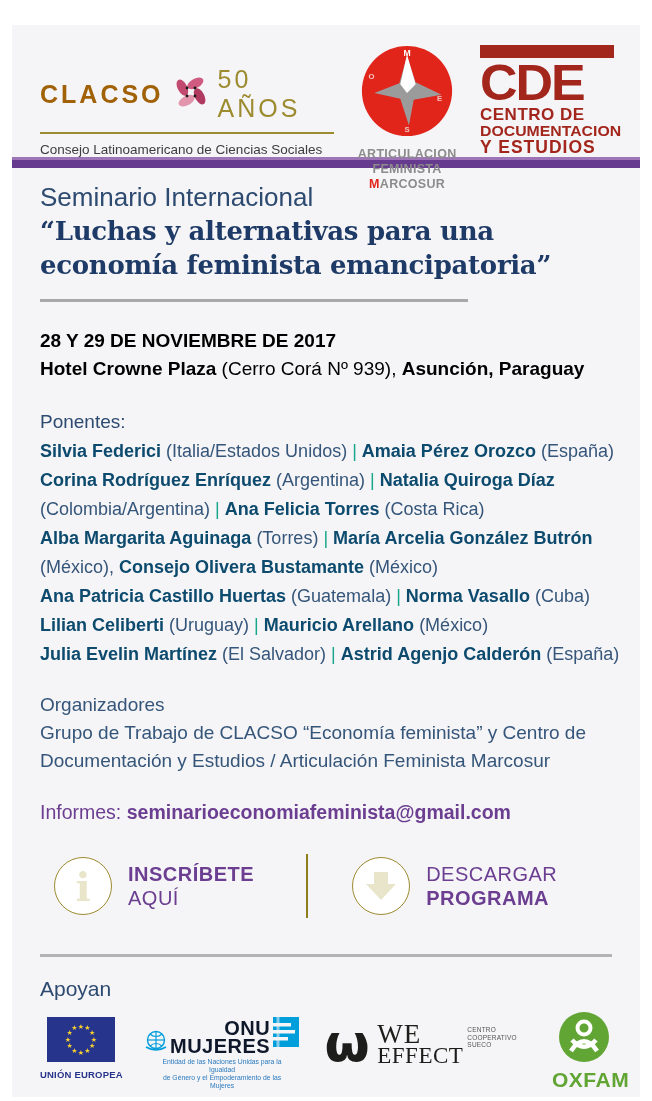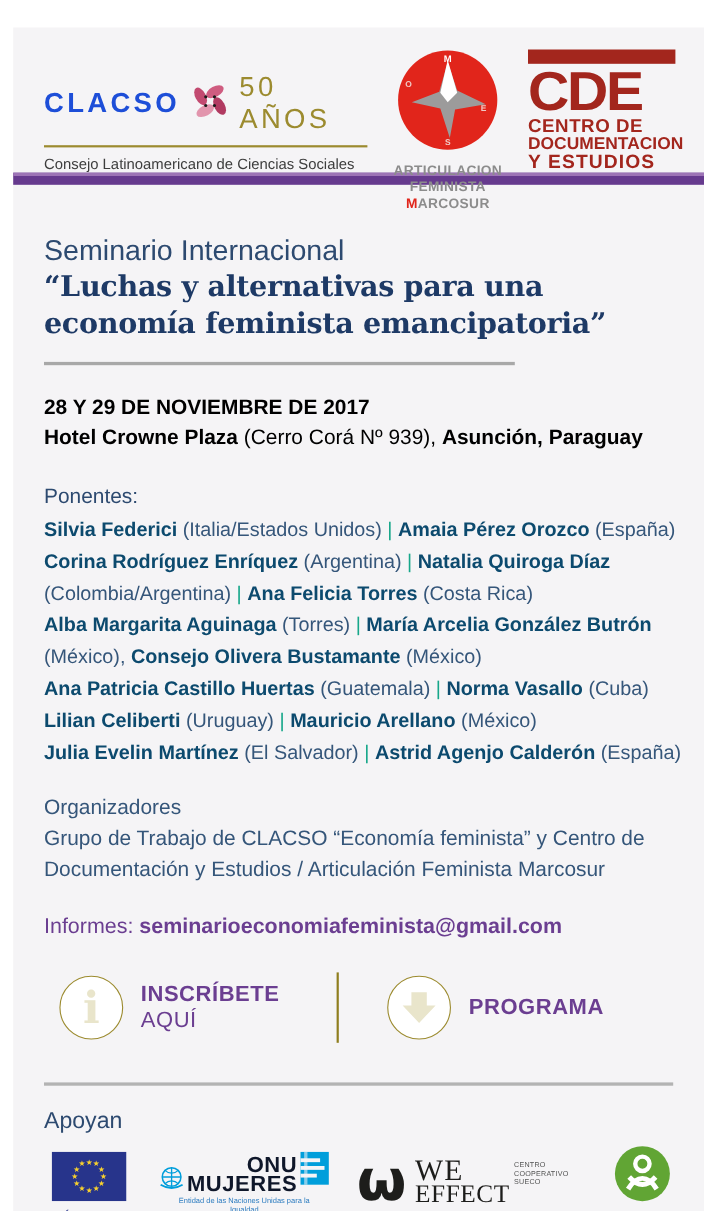--- a/index.html
+++ b/index.html
@@ -4,39 +4,39 @@
 <style>
   * { margin:0; padding:0; box-sizing:border-box; }
   body { background:#ffffff; font-family:"Liberation Sans", sans-serif; width:652px; }
   .page { width:652px; height:1101px; background:#ffffff; position:relative; overflow:hidden; }
   .card { margin:25px 12px 0 12px; width:628px; background:#f5f4f6; }
 
   
   .brand-bar { display:flex; justify-content:space-between; padding:14px 26px 10px 28px; height:132px; }
   .clacso-block { margin-top:26px; }
   .clacso-row { display:flex; align-items:center; gap:8px; }
-  .clacso-name { font-size:25px; font-weight:900; letter-spacing:3px; color:#1d4ed8; }
+  .clacso-name { font-size:25px; font-weight:900; letter-spacing:3px; color:#a16207; }
   .clacso-anniv { font-size:25px; font-weight:500; letter-spacing:3px; color:#9c8b2f; }
   .clacso-rule { height:2px; background:#9c8b2f; margin:9px 0 8px 0; }
   .clacso-sub { font-size:13.5px; color:#3d3d3d; }
   .afm-block { text-align:center; margin-top:4px; width:150px; }
   .afm-text { font-size:12.5px; font-weight:700; color:#8c8c8c; line-height:15px; letter-spacing:.3px; margin-top:4px;}
   .afm-m { color:#e1251b; }
   .cde-block { width:134px; margin-top:6px; color:#a3261d; font-weight:900; }
   .cde-topbar { height:13px; background:#a3261d; margin-bottom:2px; }
   .cde-acronym { font-size:50px; line-height:46px; letter-spacing:-2px; transform:scaleX(1.04); transform-origin:left; }
   .cde-l1 { font-size:17px; line-height:17px; letter-spacing:.5px; }
   .cde-l2 { font-size:15.5px; line-height:16px; transform:scaleX(1.02); transform-origin:left;}
   .cde-l3 { font-size:17.5px; line-height:17px; letter-spacing:1px; }
 
   .purple-bar { height:11px; background:#663a8e; border-top:3px solid #9d74b6; }
 
   
   .content { padding:0 28px; }
-  .title-block { padding-top:42px; }
+  .title-block { padding-top:12px; }
   .kicker { font-size:26px; color:#2d4a70; font-weight:400; line-height:34px; }
   .quote-title { font-family:"DejaVu Serif", serif; font-size:26px; font-weight:700; color:#1e3a66; line-height:34px; white-space:nowrap; letter-spacing:-0.3px;}
   .title-rule { width:428px; height:3px; background:#a8a8a8; margin-top:17px; }
 
   .event-block { margin-top:25px; font-size:19px; line-height:28px; color:#000000; }
   .event-date { font-weight:700; }
   .venue-bold { font-weight:700; }
 
   .speakers-block { margin-top:24px; }
   .sp-label { font-size:19px; color:#2d4a70; line-height:30px; }
@@ -194,20 +194,21 @@
           </div>
         </div>
         <div class="actions-sep"></div>
         <div class="action-btn">
           <div class="action-circle">
             <svg width="32" height="32" viewBox="0 0 32 32">
                 <polygon points="9,2 23,2 23,14 31,14 16,30 1,14 9,14" fill="#e9e5cb"></polygon>
               </svg>
           </div>
           <div class="action-text">
+            <div>DESCARGAR</div>
             <div class="strong">PROGRAMA</div>
           </div>
         </div>
       </div>
 
       <div class="big-rule"></div>
     </div>
 
     <div class="support-block">
       <div class="support-label">Apoyan</div>

